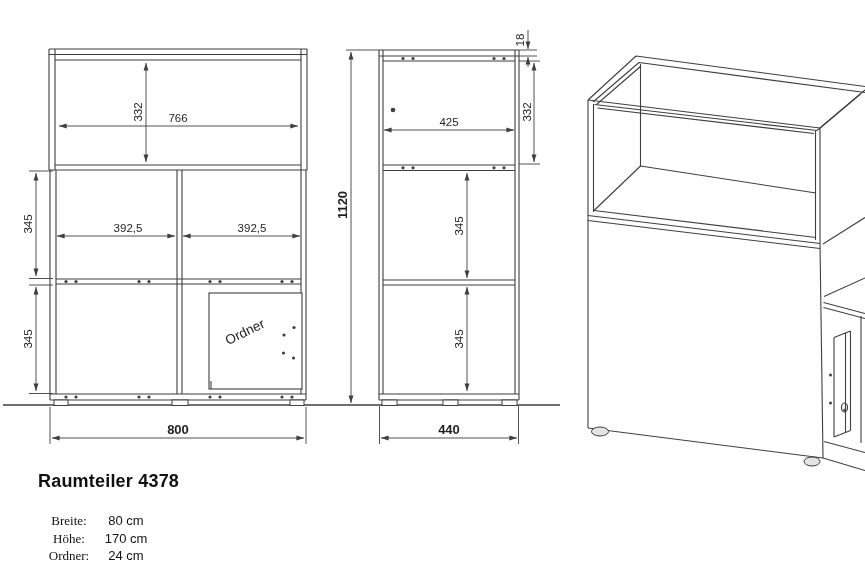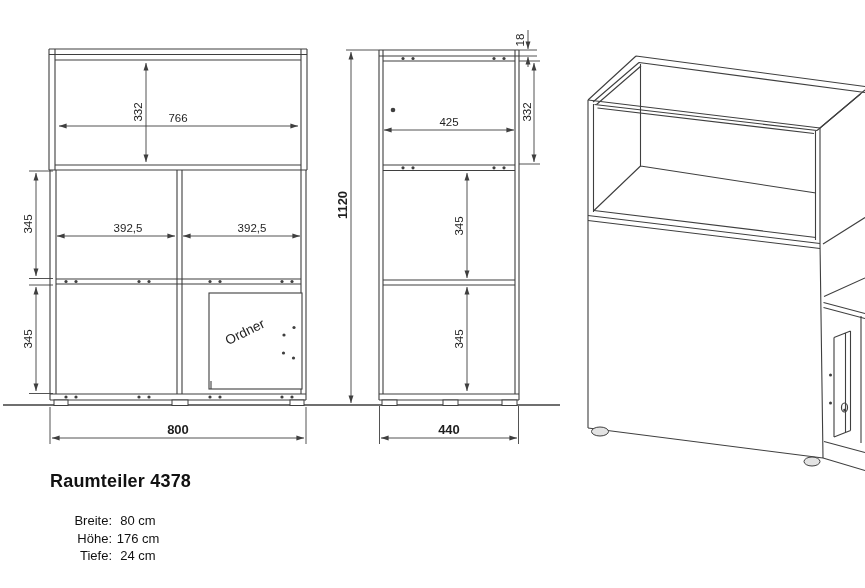--- a/index.html
+++ b/index.html
@@ -48,40 +48,40 @@
     font-weight: bold;
     text-anchor: middle;
   }
   svg.drawing .doortext {
     font-size: 13.5px;
     text-anchor: middle;
     fill: #222222;
   }
   .info {
     position: absolute;
-    left: 50px;
+    left: 38px;
     top: 471px;
     color: #111111;
   }
   .info h1 {
     margin: 0 0 21px 0;
     font-size: 18px;
     font-weight: bold;
     letter-spacing: 0.2px;
   }
   .info table {
     border-collapse: collapse;
     font-size: 13px;
   }
   .info td {
     padding: 0 0 2px 0;
     line-height: 15.5px;
     white-space: nowrap;
   }
-  .info td.lbl { width: 62px; text-align: right; }
+  .info td.lbl { width: 62px; text-align: center; font-family: Liberation Serif, serif; }
   .info td.val { min-width: 52px; text-align: center; }
 </style>
 </head>
 <body>
 
 <div class="page">
   <svg class="drawing" width="865" height="588" viewBox="0 0 865 588">
     <defs>
       <marker id="ar" viewBox="0 0 10 10" refX="9.3" refY="5" markerWidth="9.5" markerHeight="9.5" orient="auto-start-reverse">
         <path d="M0.4,2.1 L9.3,5 L0.4,7.9 Z" fill="#3f3f3f"></path>
@@ -269,22 +269,22 @@
   <div class="info">
     <h1>Raumteiler 4378</h1>
     <table>
       <tbody>
         <tr>
           <td class="lbl">Breite:</td>
           <td class="val">80 cm</td>
         </tr>
         <tr>
           <td class="lbl">Höhe:</td>
-          <td class="val">176 cm</td>
+          <td class="val">170 cm</td>
         </tr>
         <tr>
-          <td class="lbl">Tiefe:</td>
+          <td class="lbl">Ordner:</td>
           <td class="val">24 cm</td>
         </tr>
       </tbody>
     </table>
   </div>
 </div>
 
 </body></html>

